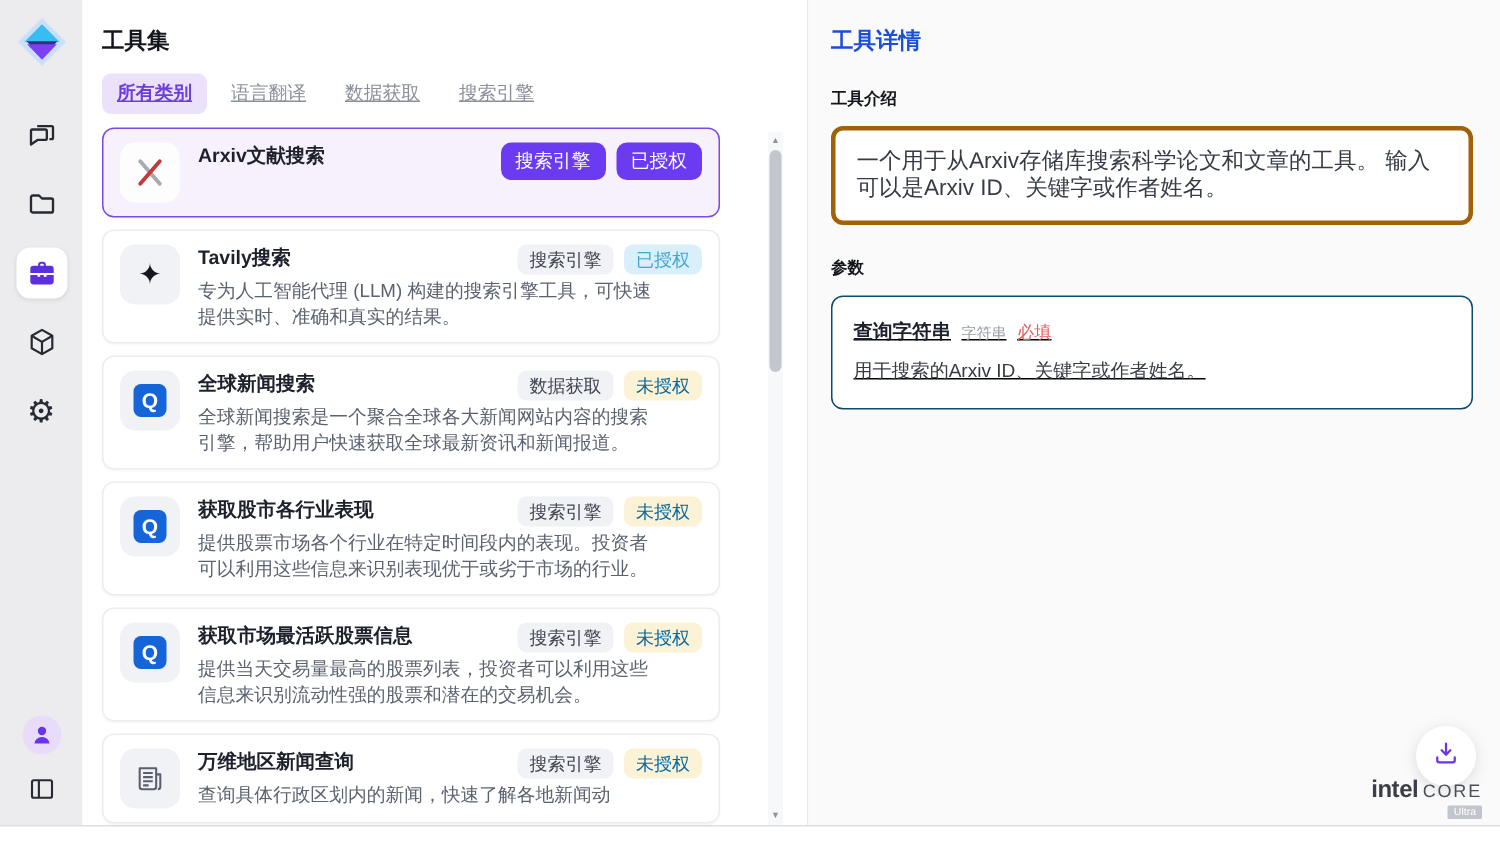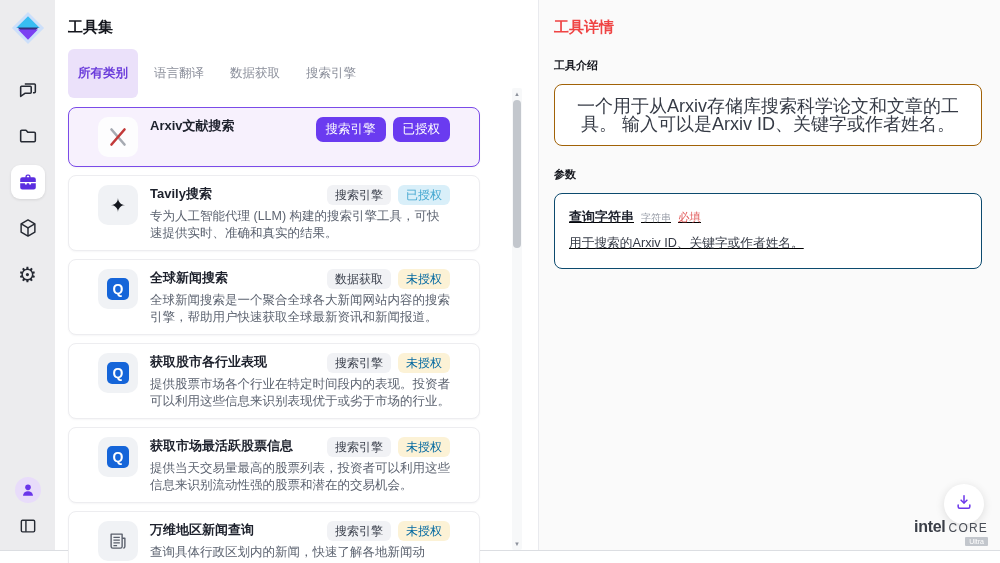--- a/index.html
+++ b/index.html
@@ -15,24 +15,24 @@
   .nav-item.active{background:#fff;box-shadow:0 1px 3px rgba(0,0,0,.10);}
   .nav-icon{display:flex;align-items:center;justify-content:center;}
   .sidebar-bottom{margin-top:auto;margin-bottom:10px;display:flex;flex-direction:column;gap:9px;align-items:center;}
   .avatar{width:26px;height:26px;border-radius:50%;background:#e8dcfa;display:flex;align-items:center;justify-content:center;cursor:pointer;}
   .toggle-btn{width:28px;height:28px;display:flex;align-items:center;justify-content:center;cursor:pointer;}
 
   
   .list-panel{width:484px;background:#fff;position:relative;border-right:1px solid #e9eaee;box-sizing:border-box;padding:18px 0 0 13px;flex-shrink:0;}
   .panel-title{font-size:15px;font-weight:bold;color:#14161d;}
   .tabs{display:flex;gap:6px;margin-top:12px;}
-  .tab{font-size:12.5px;color:#8b8f9b;padding:16px 10px;border-radius:6px;cursor:pointer;white-space:nowrap;}
+  .tab{font-size:12.5px;color:#8b8f9b;padding:5px 10px;border-radius:6px;cursor:pointer;white-space:nowrap;text-decoration:underline;}
   .tab.active{background:#ebe1fa;color:#6c3edb;font-weight:bold;}
   .cards{margin-top:9px;width:412px;display:flex;flex-direction:column;gap:8px;}
-  .card{box-sizing:border-box;border:1px solid #ededf0;background:#fff;border-radius:8px;padding:9px 29px;display:flex;gap:12px;box-shadow:0 1px 2px rgba(20,24,40,.04);cursor:pointer;}
+  .card{box-sizing:border-box;border:1px solid #ededf0;background:#fff;border-radius:8px;padding:9px 11px;display:flex;gap:12px;box-shadow:0 1px 2px rgba(20,24,40,.04);cursor:pointer;}
   .card.selected{background:#f7f1fd;border:1.5px solid #7b4be8;}
   .tool-icon{width:40px;height:40px;border-radius:10px;background:#f0f2f5;display:flex;align-items:center;justify-content:center;flex-shrink:0;}
   .card.selected .tool-icon{background:#fdfdfe;}
   .qlogo{width:22px;height:22px;background:#1565d9;color:#fff;font-weight:bold;font-size:14px;border-radius:5px;display:flex;align-items:center;justify-content:center;}
   .card-body{flex:1;min-width:0;}
   .card-top{display:flex;align-items:flex-start;}
   .card-title{font-size:13px;font-weight:bold;color:#1d212c;line-height:17px;white-space:nowrap;}
   .badges{margin-left:auto;display:flex;gap:7px;align-items:center;}
   .badge{font-size:12px;line-height:1;padding:4px 8px;border-radius:6px;white-space:nowrap;}
   .badge-solid{background:#6a3bf0;color:#fff;padding:6px 10px;font-size:12.5px;border-radius:7px;}
@@ -44,23 +44,23 @@
   
   .scrollbar{position:absolute;top:88px;right:16px;bottom:0;width:10px;}
   .scroll-track{position:absolute;left:0;right:0;top:0;bottom:0;background:#f7f8f9;border-radius:2px;}
   .scroll-arrow{position:absolute;left:0;width:10px;text-align:center;font-size:6px;color:#8d929c;line-height:8px;cursor:pointer;}
   .scroll-up{top:2px;}
   .scroll-down{bottom:2px;}
   .scroll-thumb{position:absolute;top:12px;left:1px;width:8px;height:148px;background:#c3c7cd;border-radius:4px;cursor:pointer;}
 
   
   .details{flex:1;background:#fafafa;position:relative;box-sizing:border-box;padding:18px 18px 0 15px;}
-  .details-title{font-size:15px;font-weight:bold;color:#ef4444;}
+  .details-title{font-size:15px;font-weight:bold;color:#1d4ed8;}
   .section-heading{margin-top:21px;font-size:11px;font-weight:bold;color:#14161d;}
-  .info-box{margin-top:11px;background:#fff;border:1px solid #a16207;border-radius:8px;padding:12px 14px;font-size:18px;color:#363b46;line-height:18px;text-align:center;}
+  .info-box{margin-top:11px;background:#fff;border:3px solid #a16207;border-radius:8px;padding:12px 14px;font-size:15px;color:#363b46;line-height:18px;}
   .param-box{margin-top:11px;background:#fff;border:1px solid #0c4a6e;border-radius:8px;padding:14px 14px 16px;text-decoration:underline;}
   .param-head{display:flex;align-items:baseline;gap:7px;}
   .param-name{font-size:13px;font-weight:bold;color:#1d212c;}
   .param-type{font-size:10px;color:#959aa5;}
   .param-required{font-size:11.5px;color:#e25c5c;}
   .param-desc{margin-top:9px;font-size:12.7px;color:#363b46;}
 
   .fab{position:absolute;right:16px;bottom:26px;width:40px;height:40px;border-radius:50%;background:#fff;box-shadow:0 2px 10px rgba(0,0,0,.12);display:flex;align-items:center;justify-content:center;cursor:pointer;}
   .intel{position:absolute;right:12px;bottom:4px;display:flex;flex-direction:column;align-items:flex-end;}
   .intel-row{display:flex;align-items:baseline;gap:3px;color:#3a3e47;}

